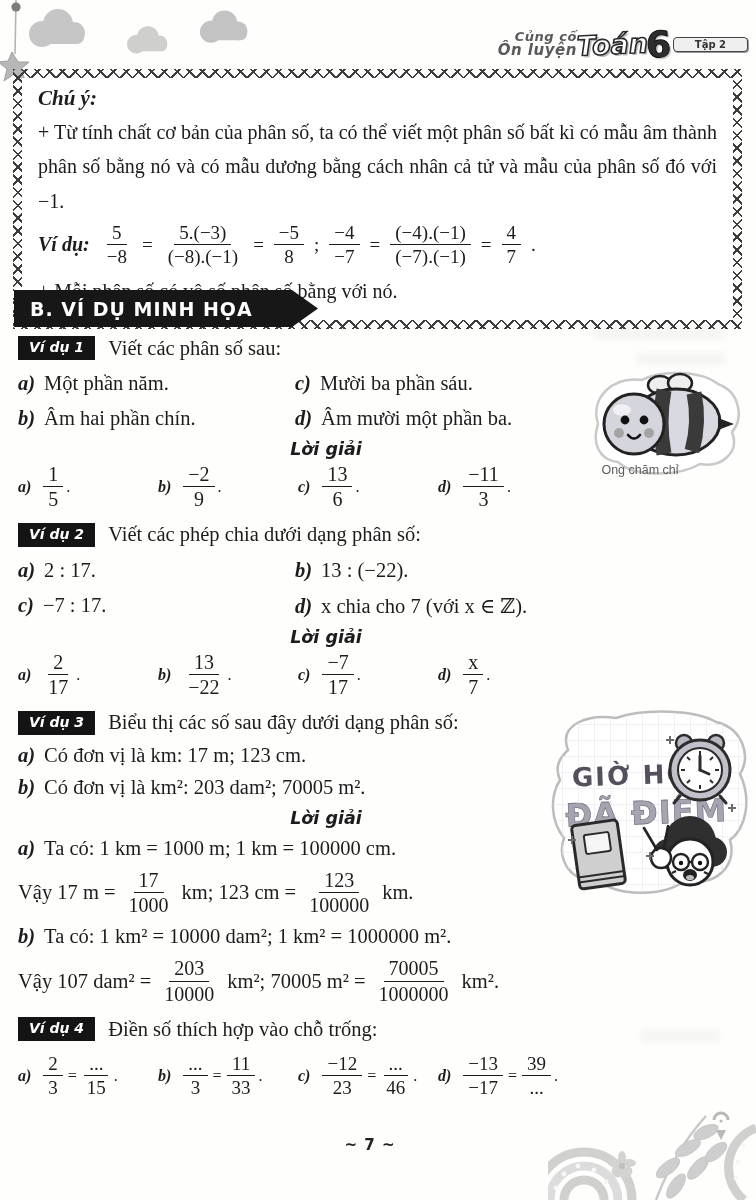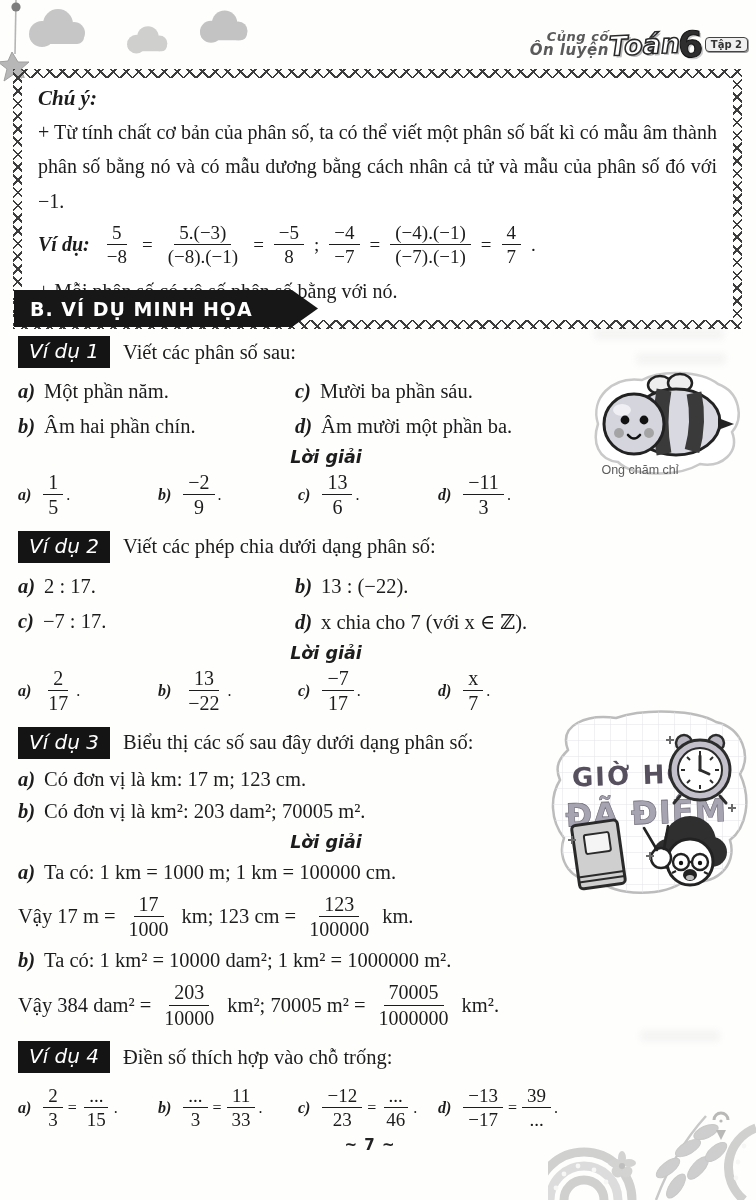--- a/index.html
+++ b/index.html
@@ -16,21 +16,21 @@
     font-family:"DejaVu Sans","Liberation Sans",sans-serif;}
   .brand-left{text-align:right;font-style:italic;font-weight:800;color:#5a5a5a;line-height:1.05;
     text-shadow:0 0 1px #fff;}
   .brand-top{font-size:13px;letter-spacing:.5px;}
   .brand-bottom{font-size:15px;letter-spacing:.5px;}
   .brand-title{font-size:27px;font-weight:900;font-style:italic;color:#ffffff;
     -webkit-text-stroke:1.6px #2a2a2a;text-shadow:2px 2px 0 #bbb;transform:rotate(-3deg);}
   .brand-grade{font-size:36px;font-weight:900;color:#2e2e2e;-webkit-text-stroke:1px #111;
     text-shadow:2px 2px 0 #ccc;transform:rotate(-2deg);margin-left:-2px;}
   .brand-badge{font-size:10px;font-weight:800;color:#333;border:1.6px solid #444;border-radius:4px;
-    background:#efefef;padding:1px 5px;margin-left:2px;box-shadow:1px 1px 0 #999;}
+    background:#efefef;padding:1px 21px;margin-left:2px;box-shadow:1px 1px 0 #999;}
   
   .note-box{position:absolute;left:13px;top:69px;width:729px;
     background:
       repeating-linear-gradient(45deg,#3c3c3c 0 1.8px,transparent 1.8px 9px),
       repeating-linear-gradient(135deg,#3c3c3c 0 1.8px,transparent 1.8px 9px);
   }
   .note-inner{margin:9px;background:#fff;padding:4px 16px 8px;}
   .note-title{font-weight:700;font-style:italic;font-size:21px;margin:4px 0 2px;}
   .note-para{font-size:20px;line-height:1.72;margin:4px 0;text-align:justify;}
   .note-eq{display:flex;align-items:center;gap:5px;margin:3px 0 6px;font-size:19px;flex-wrap:nowrap;}
@@ -45,21 +45,21 @@
   .banner{position:absolute;left:14px;top:290px;width:304px;height:37px;background:#171717;
     clip-path:polygon(0 0,calc(100% - 26px) 0,100% 50%,calc(100% - 26px) 100%,0 100%);
     display:flex;align-items:center;padding-left:16px;box-sizing:border-box;
     color:#fff;font-family:"DejaVu Sans","Liberation Sans",sans-serif;
     font-weight:900;font-size:19px;letter-spacing:1px;}
   
   .content{position:absolute;left:18px;top:336px;width:616px;}
   .ex-head{display:flex;align-items:center;gap:13px;margin:12px 0 0;}
   .ex-head.first{margin-top:0;}
   .badge{background:#141414;color:#fff;font-family:"DejaVu Sans","Liberation Sans",sans-serif;
-    font-style:italic;font-weight:400;font-size:20px;padding:3px 11px 5px;white-space:nowrap;}
+    font-style:italic;font-weight:700;font-size:14px;padding:3px 11px 5px;white-space:nowrap;}
   .ex-title{font-size:20.5px;}
   .grid2{display:grid;grid-template-columns:277px 1fr;row-gap:12px;margin:12px 0 2px;font-size:20.5px;}
   .lbl{font-weight:700;font-style:italic;margin-right:9px;}
   .sol-label{margin:9px 0 3px;text-align:center;font-family:"DejaVu Sans","Liberation Sans",sans-serif;
     font-weight:700;font-style:italic;font-size:17.5px;}
   .ans-row{display:flex;align-items:center;margin:4px 0 0;}
   .ans{flex:0 0 140px;display:flex;align-items:center;}
   .ans:last-child{flex:1 0 auto;}
   .line-item{font-size:20.5px;margin:9px 0;}
   .eq-line{display:flex;align-items:center;font-size:20.5px;margin:6px 0;gap:5px;flex-wrap:nowrap;}
@@ -275,21 +275,21 @@
         </span>
       <span>km; 123 cm =</span>
       <span class="frac">
           <span class="fn">123</span>
           <span class="fd">100000</span>
         </span>
       <span>km.</span>
     </div>
     <div class="line-item"><span class="lbl">b)</span><span>Ta có: 1 km² = 10000 dam²; 1 km² = 1000000 m².</span></div>
     <div class="eq-line">
-      <span>Vậy 384 dam² =</span>
+      <span>Vậy 107 dam² =</span>
       <span class="frac">
           <span class="fn">203</span>
           <span class="fd">10000</span>
         </span>
       <span>km²; 70005 m² =</span>
       <span class="frac">
           <span class="fn">70005</span>
           <span class="fd">1000000</span>
         </span>
       <span>km².</span>

